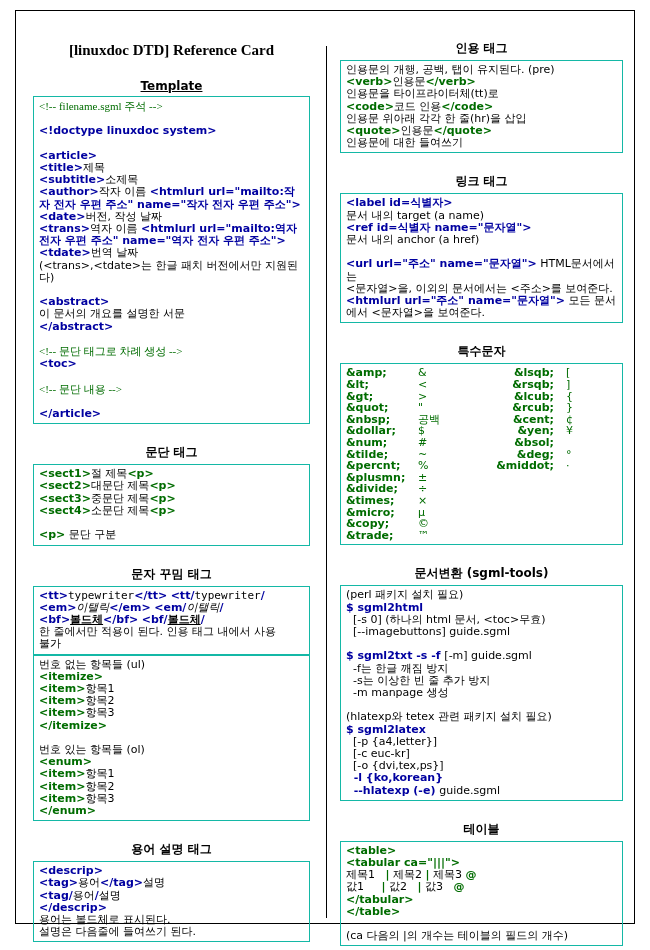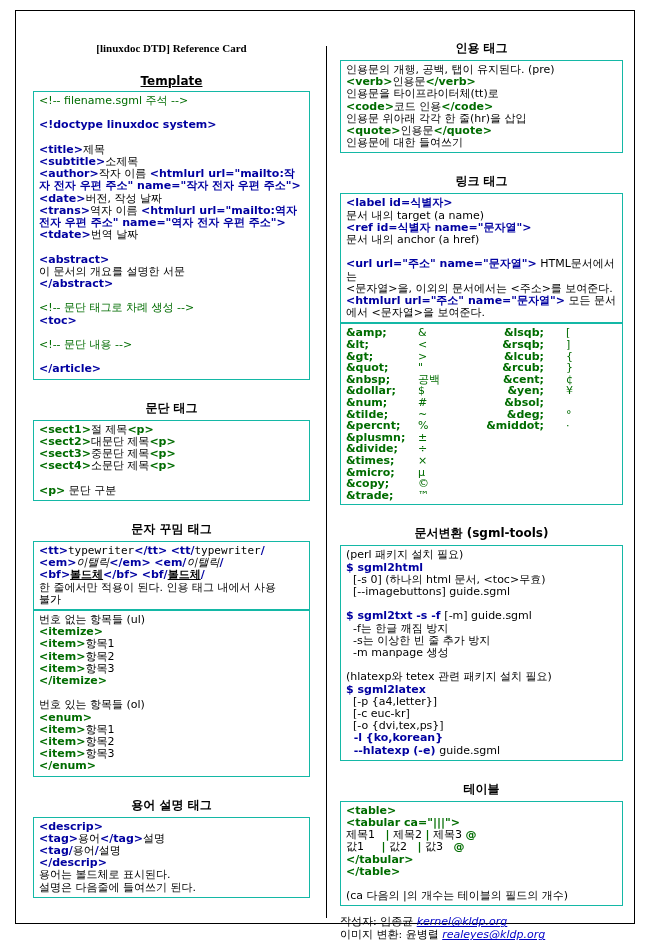--- a/index.html
+++ b/index.html
@@ -4,63 +4,65 @@
 <style>
   html,body{margin:0;padding:0;background:#ffffff;}
   .page{position:relative;width:650px;height:950px;background:#ffffff;overflow:hidden;
         font-family:"DejaVu Sans",sans-serif;color:#000;}
   .outer-border{position:absolute;left:15px;top:10px;width:618px;height:912px;border:1px solid #000;}
   .column-divider{position:absolute;left:326px;top:46px;width:1px;height:872px;background:#000;}
   .col{position:absolute;}
   .col-left{left:33px;top:38px;width:277px;}
   .col-right{left:340px;top:40px;width:283px;}
   .doc-title{text-align:center;font-family:"Liberation Serif","DejaVu Serif",serif;
-             font-weight:bold;font-size:11px;margin:4px 0 0 0;}
+             font-weight:bold;font-size:15px;margin:4px 0 0 0;}
   .sec-header{text-align:center;font-weight:bold;font-size:12px;margin:20px 0 3px 0;}
   .sec-header.first{margin-top:0;}
   .sec-header .hdr-underline{text-decoration:underline;}
   .box{border:1px solid #14b8a6;padding:3px 5px;font-size:11px;line-height:12.2px;}
   .code-line{white-space:pre-wrap;min-height:12px;}
   .seg-p{color:#000000;}
   .seg-b{color:#0000a0;font-weight:bold;margin-top:27px;}
   .seg-g{color:#006c00;font-weight:bold;margin-top:43px;}
-  .seg-c{color:#006c00;}
+  .seg-c{color:#006c00;font-family:Liberation Serif, serif;}
   .seg-i{color:#000000;font-style:italic;}
   .seg-bd{color:#000000;font-weight:bold;text-decoration:underline;}
   .seg-tt{color:#000000;font-family:"DejaVu Sans Mono",monospace;text-align:right;}
   .seg-lk{color:#0000c8;text-decoration:underline;cursor:pointer;font-style:italic;}
   .chars-grid{display:grid;grid-template-columns:72px 66px 82px 1fr;font-size:11px;line-height:11.6px;}
   .chars-grid .cn{color:#006c00;font-weight:bold;}
   .chars-grid .cv{color:#006c00;}
-  .chars-grid .rn{text-align:right;padding-right:22px;}
+  .chars-grid .rn{text-align:right;padding-right:12px;}
   .footer{margin-top:9px;font-size:11px;line-height:13px;}
   .footer .code-line{min-height:13px;}
 </style>
 </head>
 <body>
 
 <div class="page">
   <div class="outer-border"></div>
   <div class="column-divider"></div>
 
   <div class="col col-left">
     <div class="doc-title">[linuxdoc DTD] Reference Card</div>
     <div id="left-sections">
         <div class="sec-header"><span class="hdr-underline">Template</span></div>
         <div class="box">
           <div class="code-line"><span class="seg-c">&lt;!-- filename.sgml 주석 --&gt;</span></div>
           <div class="code-line">&nbsp;</div>
           <div class="code-line"><span class="seg-b">&lt;!doctype linuxdoc system&gt;</span></div>
           <div class="code-line">&nbsp;</div>
+          <div class="code-line"><span class="seg-b">&lt;article&gt;</span></div>
           <div class="code-line"><span class="seg-b">&lt;title&gt;</span><span class="seg-p">제목</span></div>
           <div class="code-line"><span class="seg-b">&lt;subtitle&gt;</span><span class="seg-p">소제목</span></div>
           <div class="code-line"><span class="seg-b">&lt;author&gt;</span><span class="seg-p">작자 이름 </span><span class="seg-b">&lt;htmlurl url="mailto:작자 전자 우편 주소" name="작자 전자 우편 주소"&gt;</span></div>
           <div class="code-line"><span class="seg-b">&lt;date&gt;</span><span class="seg-p">버전, 작성 날짜</span></div>
           <div class="code-line"><span class="seg-b">&lt;trans&gt;</span><span class="seg-p">역자 이름 </span><span class="seg-b">&lt;htmlurl url="mailto:역자 전자 우편 주소" name="역자 전자 우편 주소"&gt;</span></div>
           <div class="code-line"><span class="seg-b">&lt;tdate&gt;</span><span class="seg-p">번역 날짜</span></div>
+          <div class="code-line"><span class="seg-p">(&lt;trans&gt;,&lt;tdate&gt;는 한글 패치 버전에서만 지원된다)</span></div>
           <div class="code-line">&nbsp;</div>
           <div class="code-line"><span class="seg-b">&lt;abstract&gt;</span></div>
           <div class="code-line"><span class="seg-p">이 문서의 개요를 설명한 서문</span></div>
           <div class="code-line"><span class="seg-b">&lt;/abstract&gt;</span></div>
           <div class="code-line">&nbsp;</div>
           <div class="code-line"><span class="seg-c">&lt;!-- 문단 태그로 차례 생성 --&gt;</span></div>
           <div class="code-line"><span class="seg-b">&lt;toc&gt;</span></div>
           <div class="code-line">&nbsp;</div>
           <div class="code-line"><span class="seg-c">&lt;!-- 문단 내용 --&gt;</span></div>
           <div class="code-line">&nbsp;</div>
@@ -127,20 +129,21 @@
           <div class="code-line"><span class="seg-b">&lt;label id=식별자&gt;</span></div>
           <div class="code-line"><span class="seg-p">문서 내의 target (a name)</span></div>
           <div class="code-line"><span class="seg-b">&lt;ref id=식별자 name="문자열"&gt;</span></div>
           <div class="code-line"><span class="seg-p">문서 내의 anchor (a href)</span></div>
           <div class="code-line">&nbsp;</div>
           <div class="code-line"><span class="seg-b">&lt;url url="주소" name="문자열"&gt;</span><span class="seg-p"> HTML문서에서는</span></div>
           <div class="code-line"><span class="seg-p">&lt;문자열&gt;을, 이외의 문서에서는 &lt;주소&gt;를 보여준다.</span></div>
           <div class="code-line"><span class="seg-b">&lt;htmlurl url="주소" name="문자열"&gt;</span><span class="seg-p"> 모든 문서</span></div>
           <div class="code-line"><span class="seg-p">에서 &lt;문자열&gt;을 보여준다.</span></div>
         </div>
+        <div class="sec-header"><span>특수문자</span></div>
         <div class="box">
           <div class="chars-grid">
             <span class="cn">&amp;amp;</span>
             <span class="cv">&amp;</span>
             <span class="cn rn">&amp;lsqb;</span>
             <span class="cv">[</span>
             <span class="cn">&amp;lt;</span>
             <span class="cv">&lt;</span>
             <span class="cn rn">&amp;rsqb;</span>
             <span class="cv">]</span>

